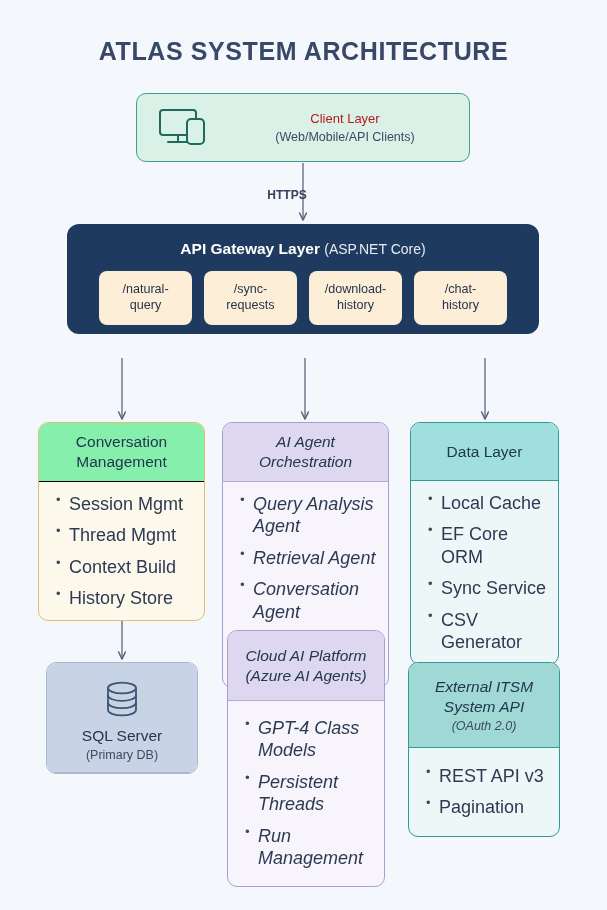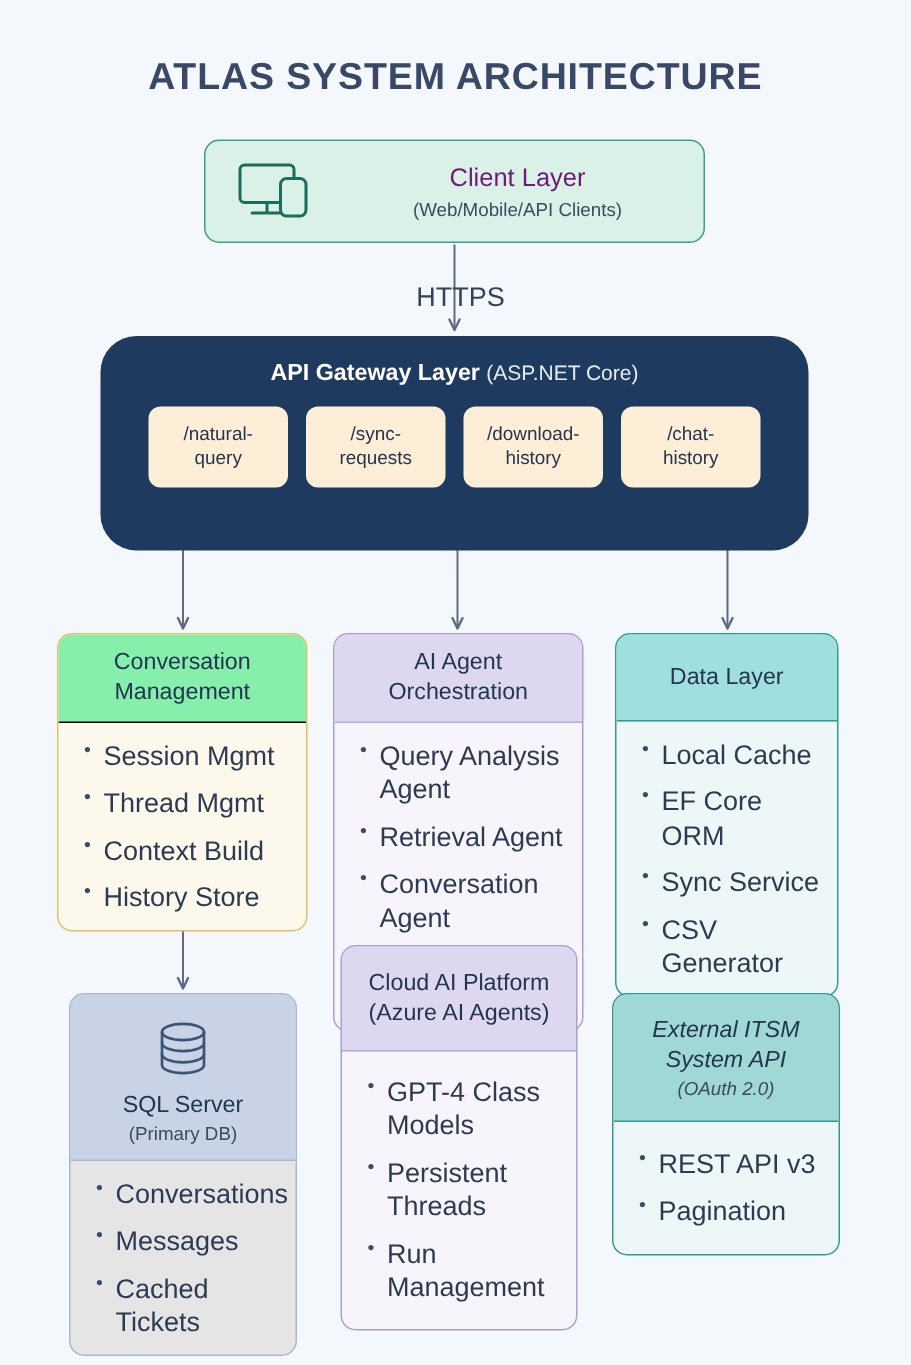--- a/index.html
+++ b/index.html
@@ -23,33 +23,33 @@
   .box { position: absolute; border-radius: 10px; }
 
   
   .client-box {
     left: 136px; top: 93px; width: 334px; height: 69px;
     background: #daf1e8; border: 1.6px solid #3f9e86;
     display: flex; align-items: center;
   }
   .client-icon { width: 96px; display: flex; justify-content: center; align-items: center; }
   .client-text { flex: 1; text-align: center; padding-right: 12px; }
-  .client-title { font-size: 17px; color: #701a75; line-height: 1.3; }
+  .client-title { font-size: 13px; color: #b91c1c; line-height: 1.3; }
   .client-sub { font-size: 12.5px; color: #3c4a60; margin-top: 2px; }
 
   
   .https-label {
-    position: absolute; left: 240px; top: 188px; width: 134px;
-    text-align: center; font-size: 18px; color: #35405a;
+    position: absolute; left: 220px; top: 188px; width: 134px;
+    text-align: center; font-size: 12px; color: #35405a; font-weight: bold;
   }
 
   
   .gateway-box {
-    left: 67px; top: 224px; width: 472px; height: 143px;
-    background: #1e3a5f; border-radius: 24px;
+    left: 67px; top: 224px; width: 472px; height: 110px;
+    background: #1e3a5f; border-radius: 12px;
   }
   .gw-head { text-align: center; padding-top: 16px; color: #ffffff; font-size: 15.5px; }
   .gw-head b { font-weight: bold; }
   .gw-head span { font-weight: normal; font-size: 14px; color: #e6ecf4; }
   .gw-chips {
     display: flex; justify-content: center; gap: 12px;
     margin-top: 13px;
   }
   .chip {
     width: 93px; height: 54px; background: #fdeed8; border-radius: 8px;
@@ -72,21 +72,21 @@
   }
   .panel-body li:last-child { margin-bottom: 0; }
   .panel-body li::before {
     content: "\2022"; position: absolute; left: 17px; top: -1px;
     font-size: 13px; color: #3a4a63;
   }
 
   
   .t-amber  { background: #fdf8ec; border: 1.6px solid #e3c063; }
   .t-amber  .panel-head { background: #86efac; border-bottom: 1px solid #000000; }
-  .t-purple { background: #f7f4fc; border: 1.6px solid #a99ed4; }
+  .t-purple { background: #f7f4fc; border: 1.6px solid #a99ed4; font-style: italic; }
   .t-purple .panel-head { background: #ded7f0; border-bottom: 1px solid #b5abdb; }
   .t-teal   { background: #eef7f8; border: 1.6px solid #2f9b92; }
   .t-teal   .panel-head { background: #9fe0de; border-bottom: 1px solid #2f9b92; }
   .t-slate  { background: #e5e5e5; border: 1.6px solid #a9b8cf; }
   .t-slate  .panel-head { background: #c8d4e6; border-bottom: 1px solid #a9b8cf; }
   .t-teal2  { background: #eef7f8; border: 1.6px solid #2f9b92; }
   .t-teal2  .panel-head { background: #9fd8d4; border-bottom: 1px solid #2f9b92; }
 
   
   .p-conv  { left: 38px;  top: 422px; width: 167px; }
@@ -220,27 +220,20 @@
         <svg width="38" height="42" viewBox="0 0 38 42" fill="none" stroke="#3d5575" stroke-width="1.8" stroke-linecap="round" stroke-linejoin="round">
           <ellipse cx="19" cy="9" rx="14" ry="5.4"></ellipse>
           <path d="M5,9 V31 C5,34 11.3,36.4 19,36.4 C26.7,36.4 33,34 33,31 V9"></path>
           <path d="M5,16.4 C5,19.4 11.3,21.8 19,21.8 C26.7,21.8 33,19.4 33,16.4"></path>
           <path d="M5,23.8 C5,26.8 11.3,29.2 19,29.2 C26.7,29.2 33,26.8 33,23.8"></path>
         </svg>
       </div>
       <span>SQL Server</span>
       <span class="panel-sub">(Primary DB)</span>
     </div>
-    <div class="panel-body">
-      <ul>
-        <li>Conversations</li>
-        <li>Messages</li>
-        <li>Cached Tickets</li>
-      </ul>
-    </div>
   </div>
 
   <div class="panel p-cloud t-purple">
     <div class="panel-head" style="padding:15px 6px 14px;">
       <span>Cloud AI Platform</span><br>
       <span>(Azure AI Agents)</span>
     </div>
     <div class="panel-body" style="padding:16px 0 16px 0;">
       <ul>
         <li>GPT-4 Class Models</li>

